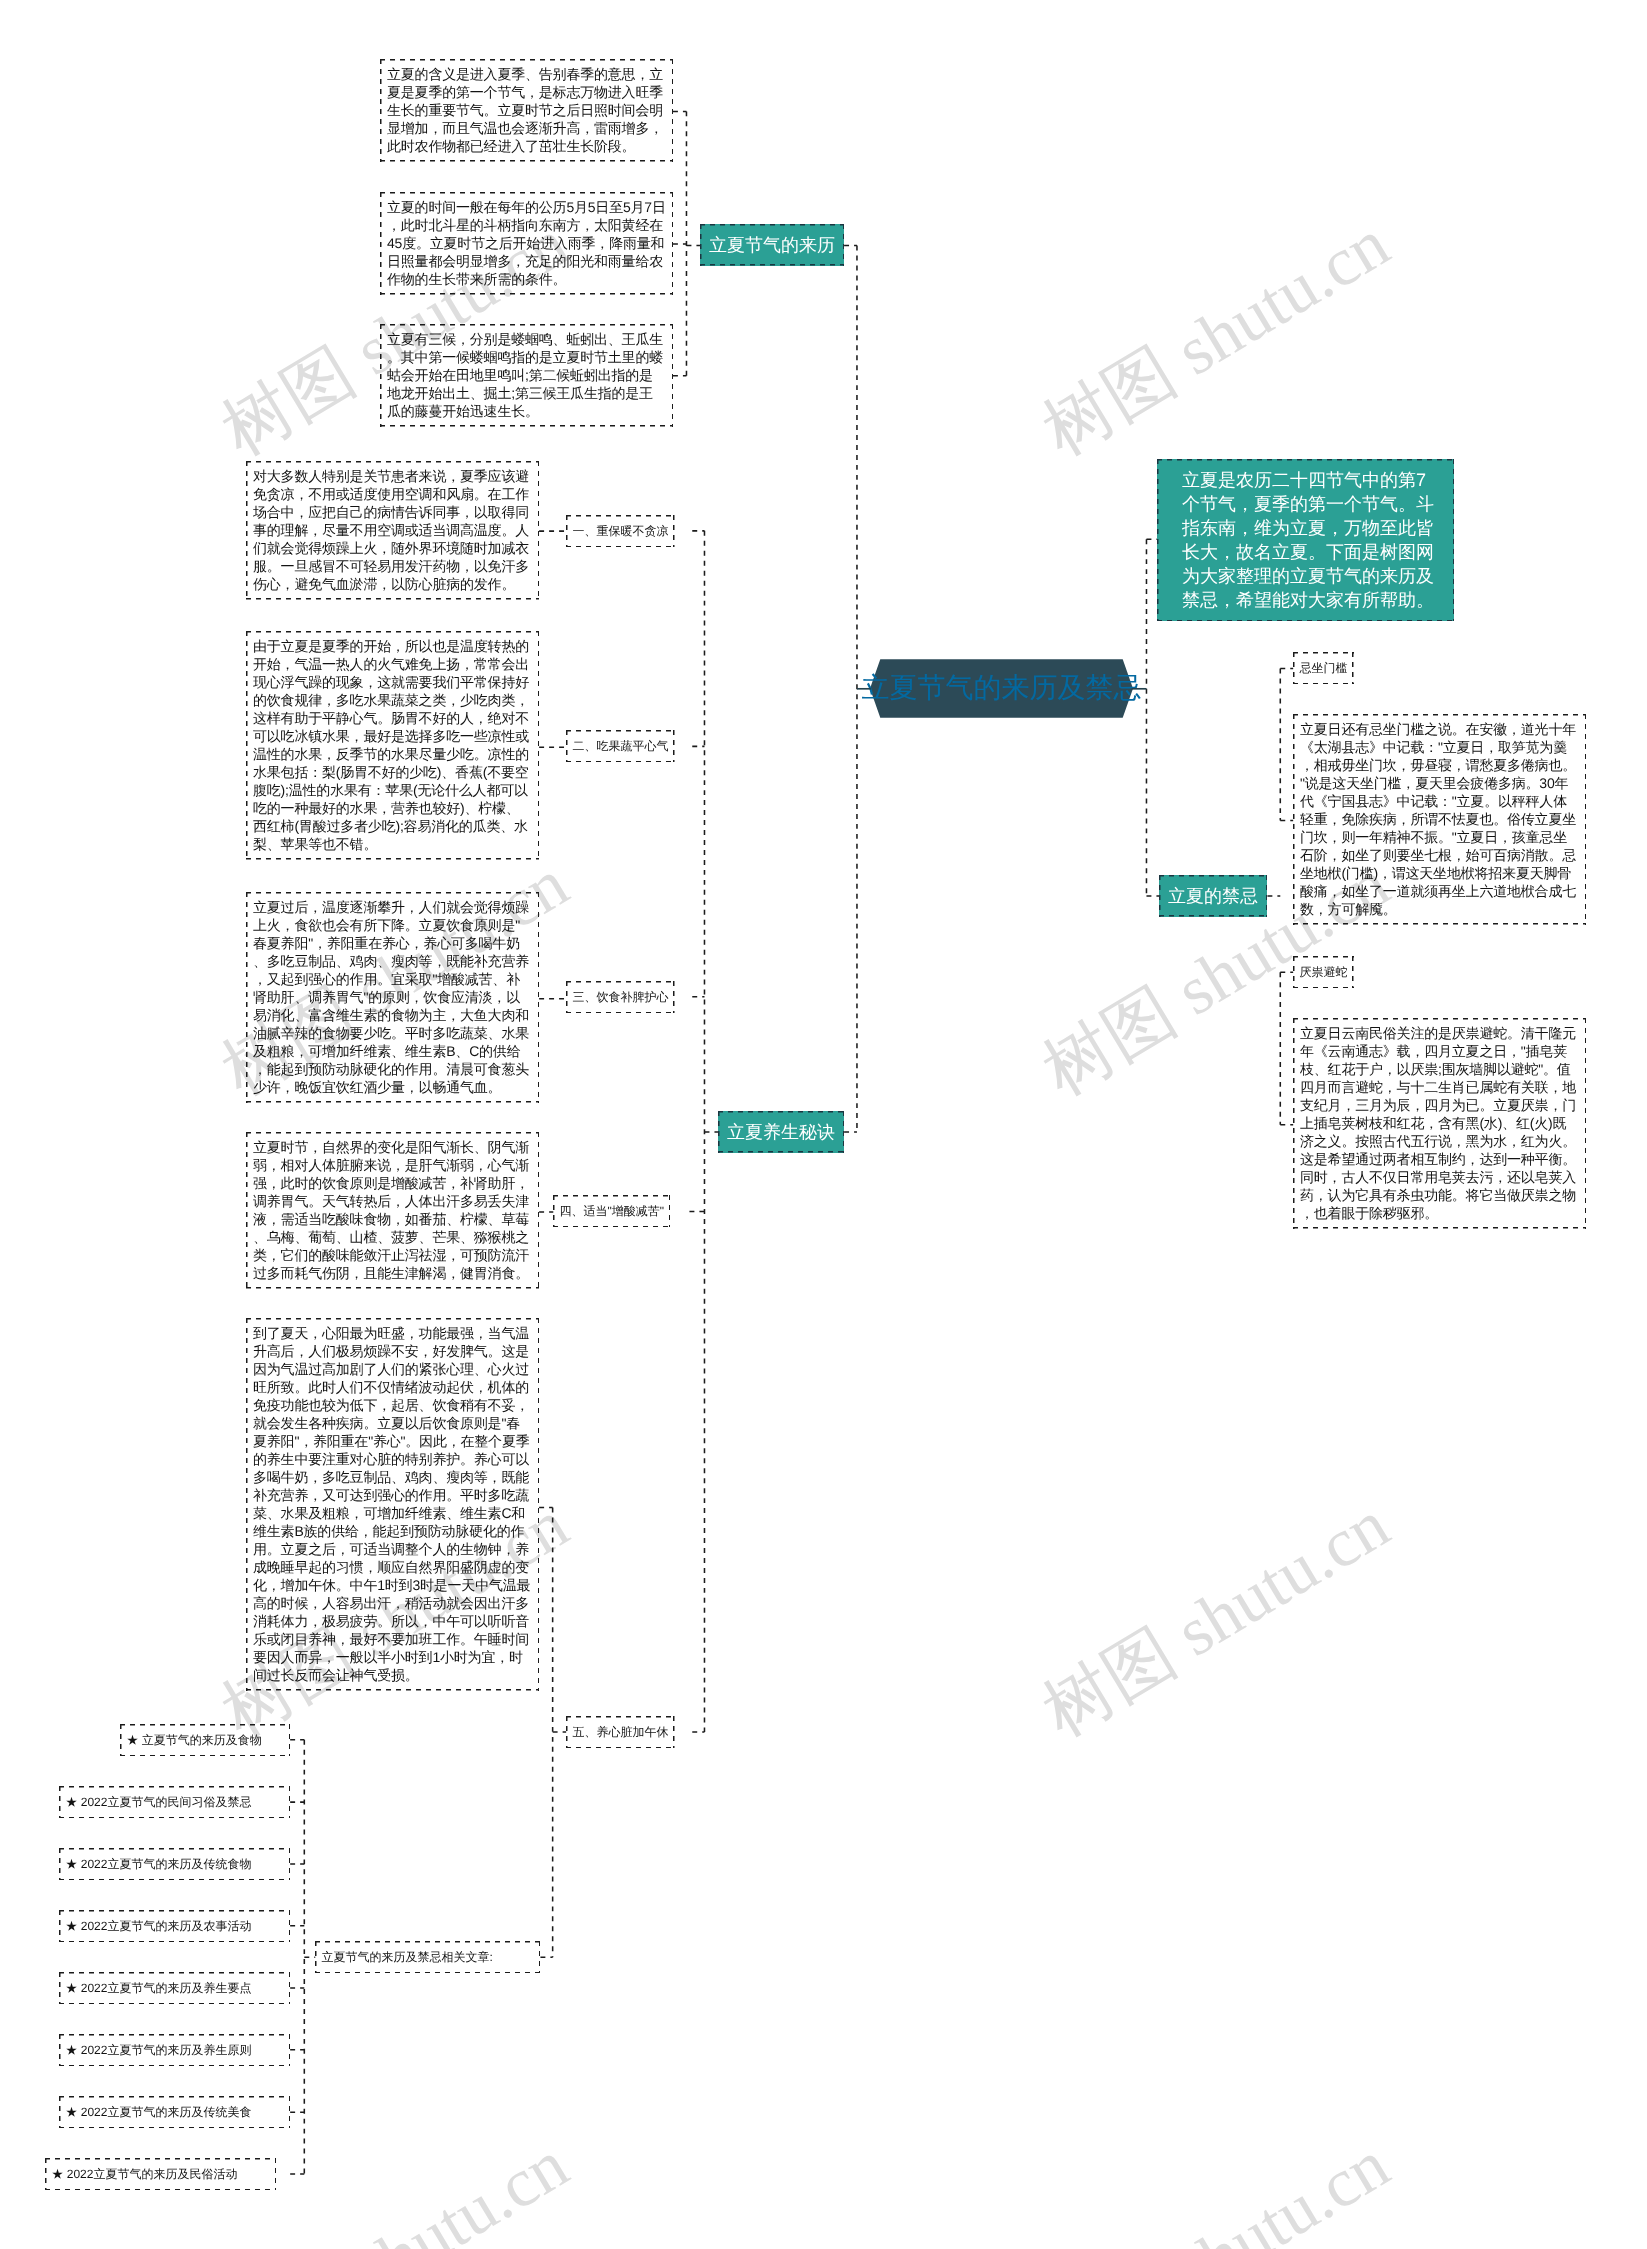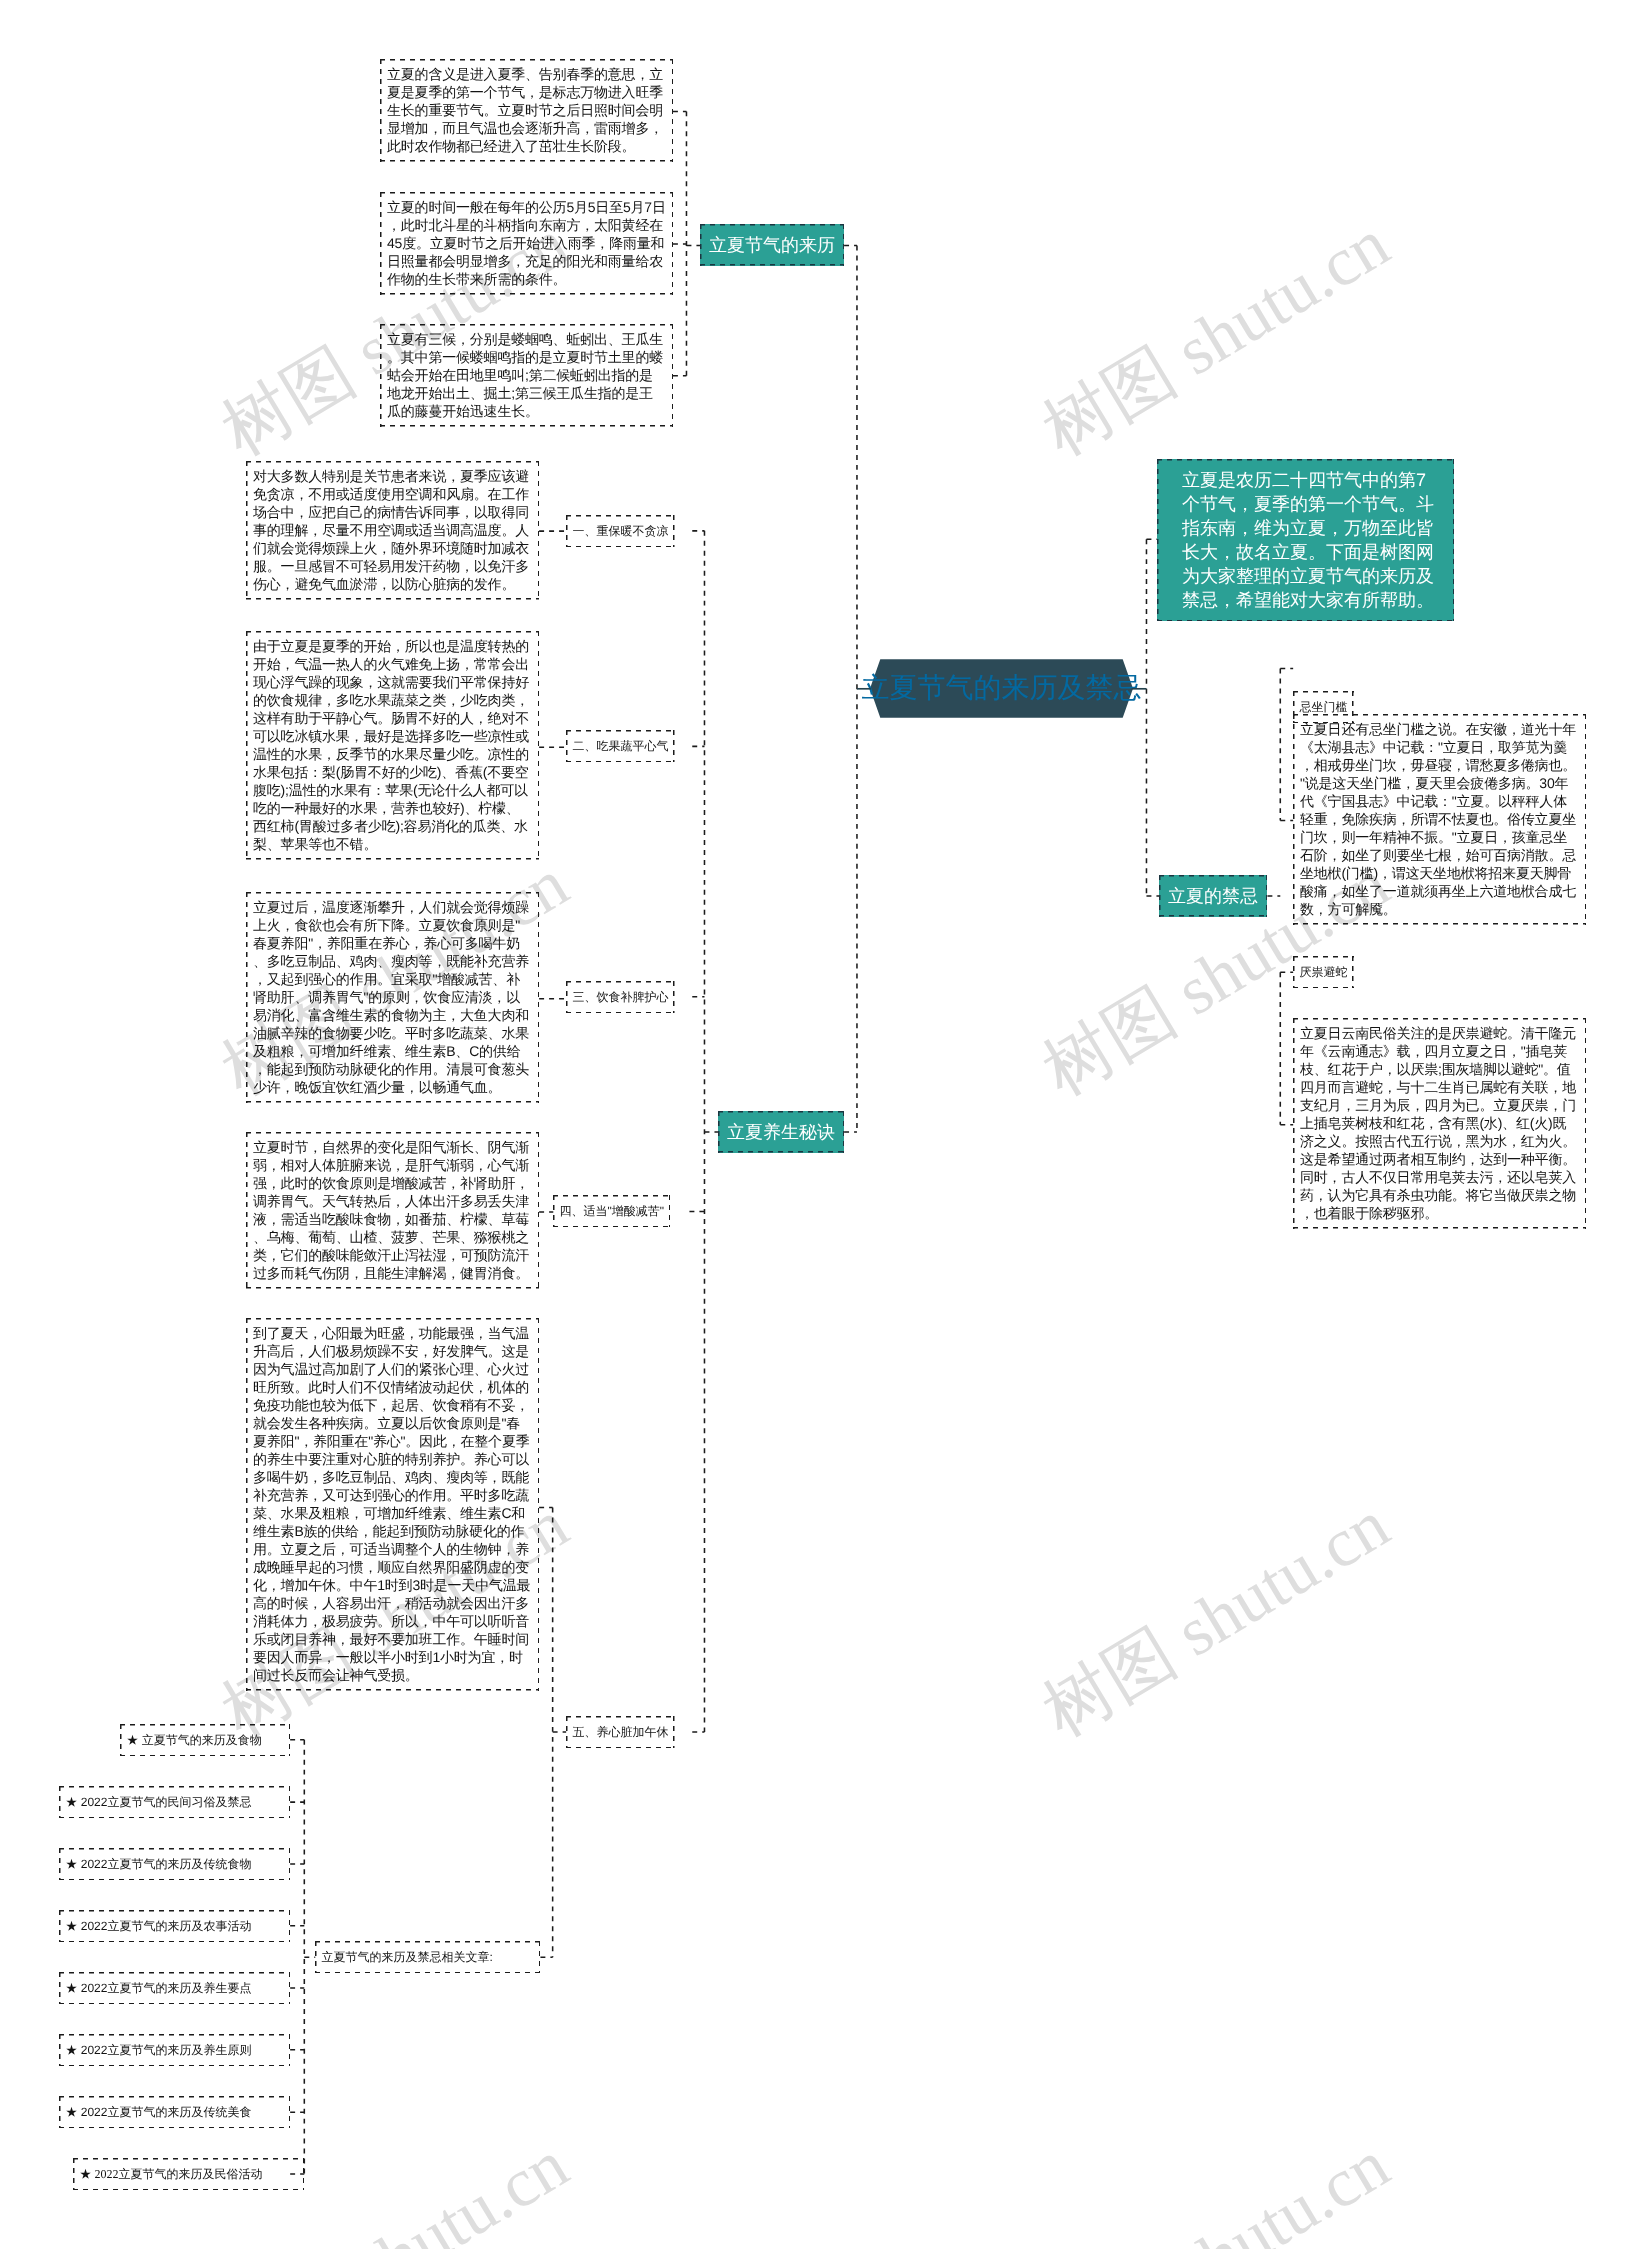--- a/index.html
+++ b/index.html
@@ -149,29 +149,29 @@
 
 <div class="node dashed label" style="left:566px;top:981px;"><span>三、饮食补脾护心</span></div>
 <div class="node dashed para" style="left:246px;top:892px;width:293px;"><span>立夏过后，温度逐渐攀升，人们就会觉得烦躁上火，食欲也会有所下降。立夏饮食原则是"春夏养阳"，养阳重在养心，养心可多喝牛奶、多吃豆制品、鸡肉、瘦肉等，既能补充营养，又起到强心的作用。宜采取"增酸减苦、补肾助肝、调养胃气"的原则，饮食应清淡，以易消化、富含维生素的食物为主，大鱼大肉和油腻辛辣的食物要少吃。平时多吃蔬菜、水果及粗粮，可增加纤维素、维生素B、C的供给，能起到预防动脉硬化的作用。清晨可食葱头少许，晚饭宜饮红酒少量，以畅通气血。</span></div>
 
 <div class="node dashed label" style="left:553px;top:1195px;"><span>四、适当"增酸减苦"</span></div>
 <div class="node dashed para" style="left:246px;top:1132px;width:293px;"><span>立夏时节，自然界的变化是阳气渐长、阴气渐弱，相对人体脏腑来说，是肝气渐弱，心气渐强，此时的饮食原则是增酸减苦，补肾助肝，调养胃气。天气转热后，人体出汗多易丢失津液，需适当吃酸味食物，如番茄、柠檬、草莓、乌梅、葡萄、山楂、菠萝、芒果、猕猴桃之类，它们的酸味能敛汗止泻祛湿，可预防流汗过多而耗气伤阴，且能生津解渴，健胃消食。</span></div>
 
 <div class="node dashed label" style="left:566px;top:1716px;"><span>五、养心脏加午休</span></div>
 <div class="node dashed para" style="left:246px;top:1318px;width:293px;"><span>到了夏天，心阳最为旺盛，功能最强，当气温升高后，人们极易烦躁不安，好发脾气。这是因为气温过高加剧了人们的紧张心理、心火过旺所致。此时人们不仅情绪波动起伏，机体的免疫功能也较为低下，起居、饮食稍有不妥，就会发生各种疾病。立夏以后饮食原则是"春夏养阳"，养阳重在"养心"。因此，在整个夏季的养生中要注重对心脏的特别养护。养心可以多喝牛奶，多吃豆制品、鸡肉、瘦肉等，既能补充营养，又可达到强心的作用。平时多吃蔬菜、水果及粗粮，可增加纤维素、维生素C和维生素B族的供给，能起到预防动脉硬化的作用。立夏之后，可适当调整个人的生物钟，养成晚睡早起的习惯，顺应自然界阳盛阴虚的变化，增加午休。中午1时到3时是一天中气温最高的时候，人容易出汗，稍活动就会因出汗多消耗体力，极易疲劳。所以，中午可以听听音乐或闭目养神，最好不要加班工作。午睡时间要因人而异，一般以半小时到1小时为宜，时间过长反而会让神气受损。</span></div>
 
-<div class="node dashed label" style="left:1293px;top:652px;margin-top:39px;"><span>忌坐门槛</span></div>
+<div class="node dashed label" style="left:1293px;top:652px;"><span>忌坐门槛</span></div>
 <div class="node dashed para" style="left:1293px;top:714px;width:293px;"><span>立夏日还有忌坐门槛之说。在安徽，道光十年《太湖县志》中记载："立夏日，取笋苋为羹，相戒毋坐门坎，毋昼寝，谓愁夏多倦病也。"说是这天坐门槛，夏天里会疲倦多病。30年代《宁国县志》中记载："立夏。以秤秤人体轻重，免除疾病，所谓不怯夏也。俗传立夏坐门坎，则一年精神不振。"立夏日，孩童忌坐石阶，如坐了则要坐七根，始可百病消散。忌坐地栿(门槛)，谓这天坐地栿将招来夏天脚骨酸痛，如坐了一道就须再坐上六道地栿合成七数，方可解魇。</span></div>
 
 <div class="node dashed label" style="left:1293px;top:956px;"><span>厌祟避蛇</span></div>
 <div class="node dashed para" style="left:1293px;top:1018px;width:293px;"><span>立夏日云南民俗关注的是厌祟避蛇。清干隆元年《云南通志》载，四月立夏之日，"插皂荚枝、红花于户，以厌祟;围灰墙脚以避蛇"。值四月而言避蛇，与十二生肖已属蛇有关联，地支纪月，三月为辰，四月为已。立夏厌祟，门上插皂荚树枝和红花，含有黑(水)、红(火)既济之义。按照古代五行说，黑为水，红为火。这是希望通过两者相互制约，达到一种平衡。同时，古人不仅日常用皂荚去污，还以皂荚入药，认为它具有杀虫功能。将它当做厌祟之物，也着眼于除秽驱邪。</span></div>
 
 <div class="node dashed label" style="left:315px;top:1941px;width:225px;"><span>立夏节气的来历及禁忌相关文章:</span></div>
 
 <div class="node dashed label" style="left:120px;top:1724px;width:170px;"><span>★ 立夏节气的来历及食物</span></div>
 <div class="node dashed label" style="left:59px;top:1786px;width:231px;"><span>★ 2022立夏节气的民间习俗及禁忌</span></div>
 <div class="node dashed label" style="left:59px;top:1848px;width:231px;"><span>★ 2022立夏节气的来历及传统食物</span></div>
 <div class="node dashed label" style="left:59px;top:1910px;width:231px;"><span>★ 2022立夏节气的来历及农事活动</span></div>
 <div class="node dashed label" style="left:59px;top:1972px;width:231px;"><span>★ 2022立夏节气的来历及养生要点</span></div>
 <div class="node dashed label" style="left:59px;top:2034px;width:231px;"><span>★ 2022立夏节气的来历及养生原则</span></div>
 <div class="node dashed label" style="left:59px;top:2096px;width:231px;"><span>★ 2022立夏节气的来历及传统美食</span></div>
-<div class="node dashed label" style="left:73px;top:2158px;width:231px;font-family:Liberation Serif, serif;"><span>★ 2022立夏节气的来历及民俗活动</span></div>
+<div class="node dashed label" style="left:45px;top:2158px;width:231px;"><span>★ 2022立夏节气的来历及民俗活动</span></div>
 
 
 </body></html>

